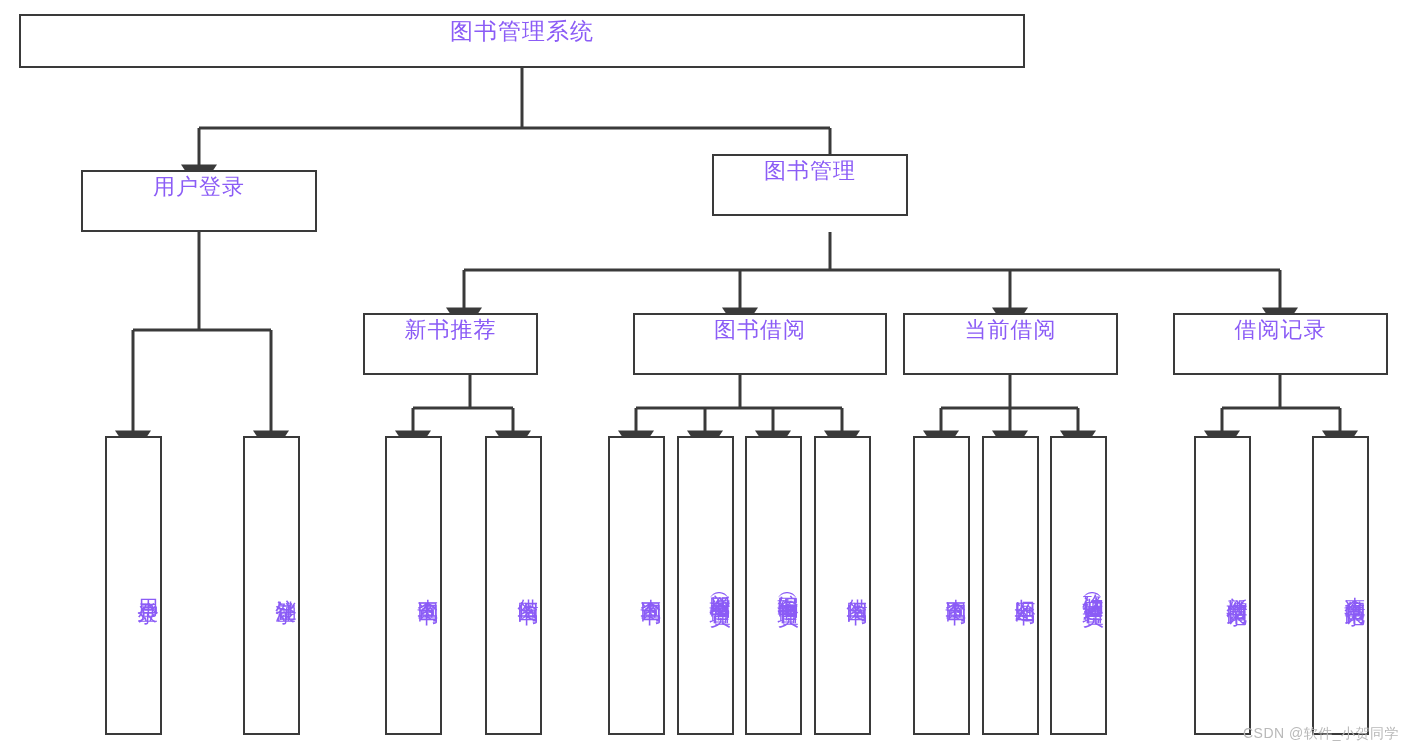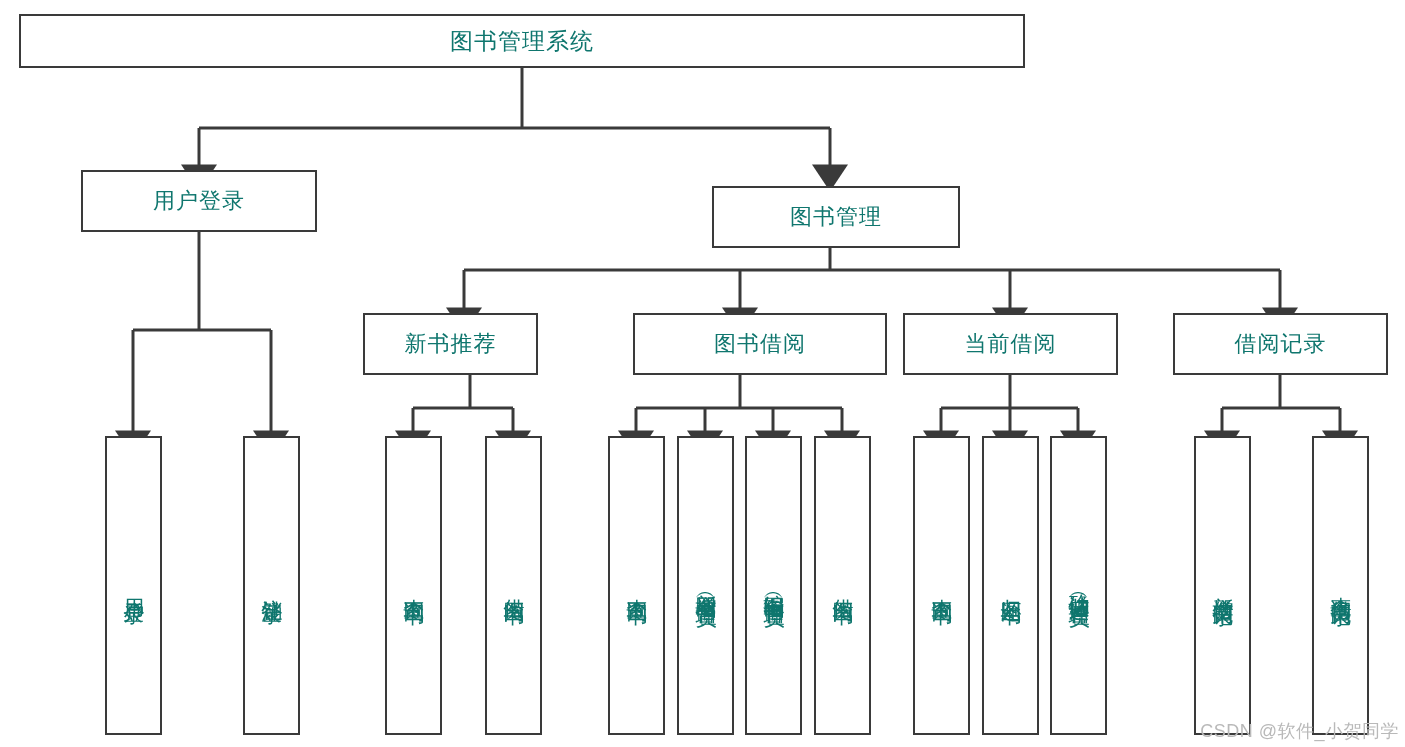--- a/index.html
+++ b/index.html
@@ -1,26 +1,26 @@
 <!DOCTYPE html>
 <html><head>
 <meta charset="utf-8">
 <style>
   html,body{margin:0;padding:0;background:#ffffff;}
   body{font-family:"Liberation Sans","DejaVu Sans",sans-serif;}
   #canvas{position:relative;width:1405px;height:747px;background:#ffffff;overflow:hidden;}
   svg#wires{position:absolute;left:0;top:0;width:1405px;height:747px;pointer-events:none;}
   .node{position:absolute;box-sizing:border-box;background:#ffffff;border:2.5px solid #3a3a3a;
-        display:flex;align-items:center;justify-content:center;color:#0f766e;}
+        display:flex;justify-content:center;color:#8b5cf6;}
   .node.h{font-size:22px;letter-spacing:1px;}
   .node.root{font-size:23px;}
   .node.v{writing-mode:vertical-rl;text-orientation:upright;font-size:21px;line-height:1.18;
           letter-spacing:2px;padding:6px 0;}
   .node.v span{display:block;}
-  .watermark{position:absolute;right:6px;bottom:4px;font-size:18px;color:#b9b9b9;
+  .watermark{position:absolute;right:6px;bottom:4px;font-size:14px;color:#b9b9b9;
              letter-spacing:0.5px;white-space:nowrap;}
 </style>
 </head>
 <body>
 
 <div id="canvas">
 
   <svg id="wires" viewBox="0 0 1405 747" xmlns="http://www.w3.org/2000/svg">
     <defs>
       <marker id="ah" markerWidth="10" markerHeight="12" refX="1.2" refY="6" orient="auto" markerUnits="strokeWidth">
@@ -71,21 +71,21 @@
     </g>
   </svg>
 
   <div class="node h root" style="left:19px;top:14px;width:1006px;height:54px;">
     <span>图书管理系统</span>
   </div>
 
   <div class="node h" style="left:81px;top:170px;width:236px;height:62px;">
     <span>用户登录</span>
   </div>
-  <div class="node h" style="left:712px;top:186px;width:248px;height:62px;">
+  <div class="node h" style="left:712px;top:154px;width:196px;height:62px;">
     <span>图书管理</span>
   </div>
 
   <div class="node h" style="left:363px;top:313px;width:175px;height:62px;">
     <span>新书推荐</span>
   </div>
   <div class="node h" style="left:633px;top:313px;width:254px;height:62px;">
     <span>图书借阅</span>
   </div>
   <div class="node h" style="left:1173px;top:313px;width:215px;height:62px;">

